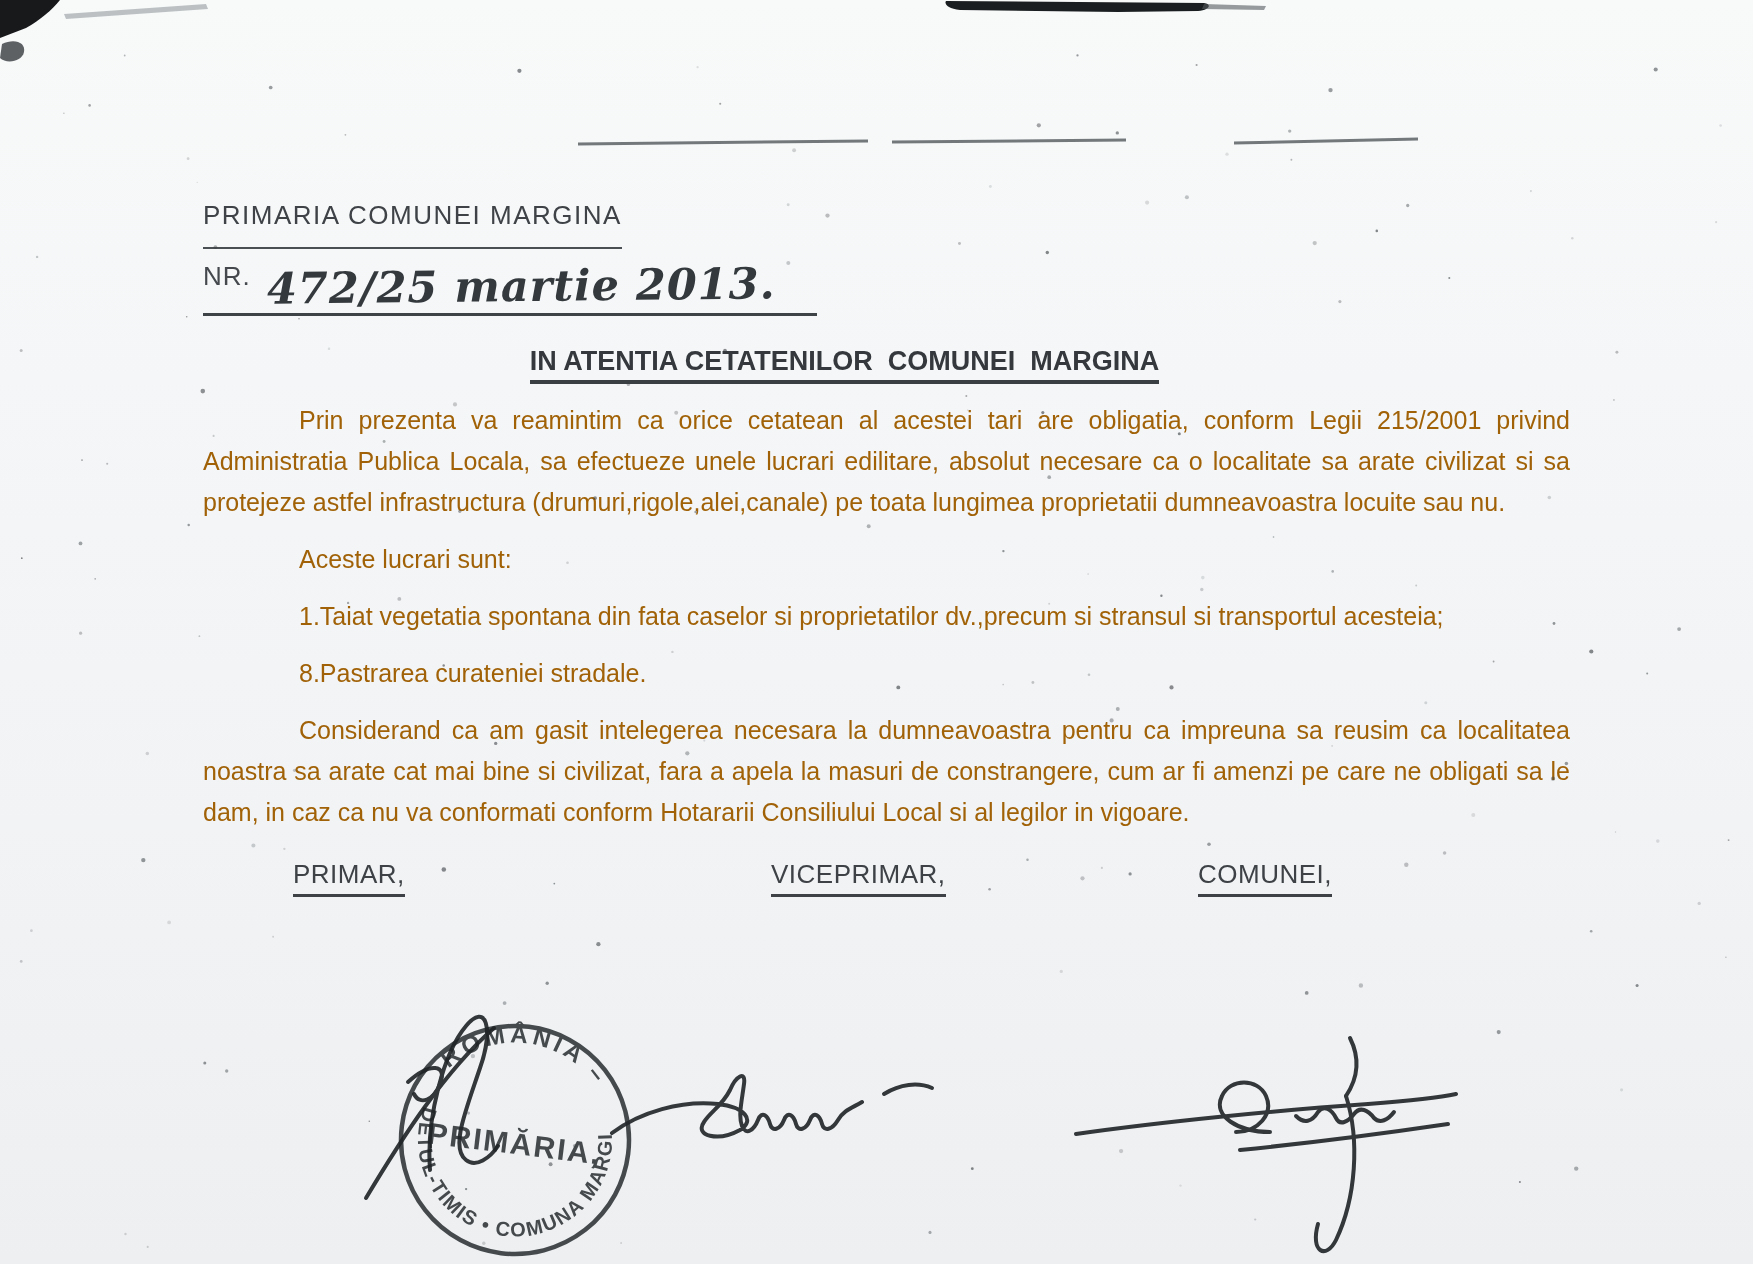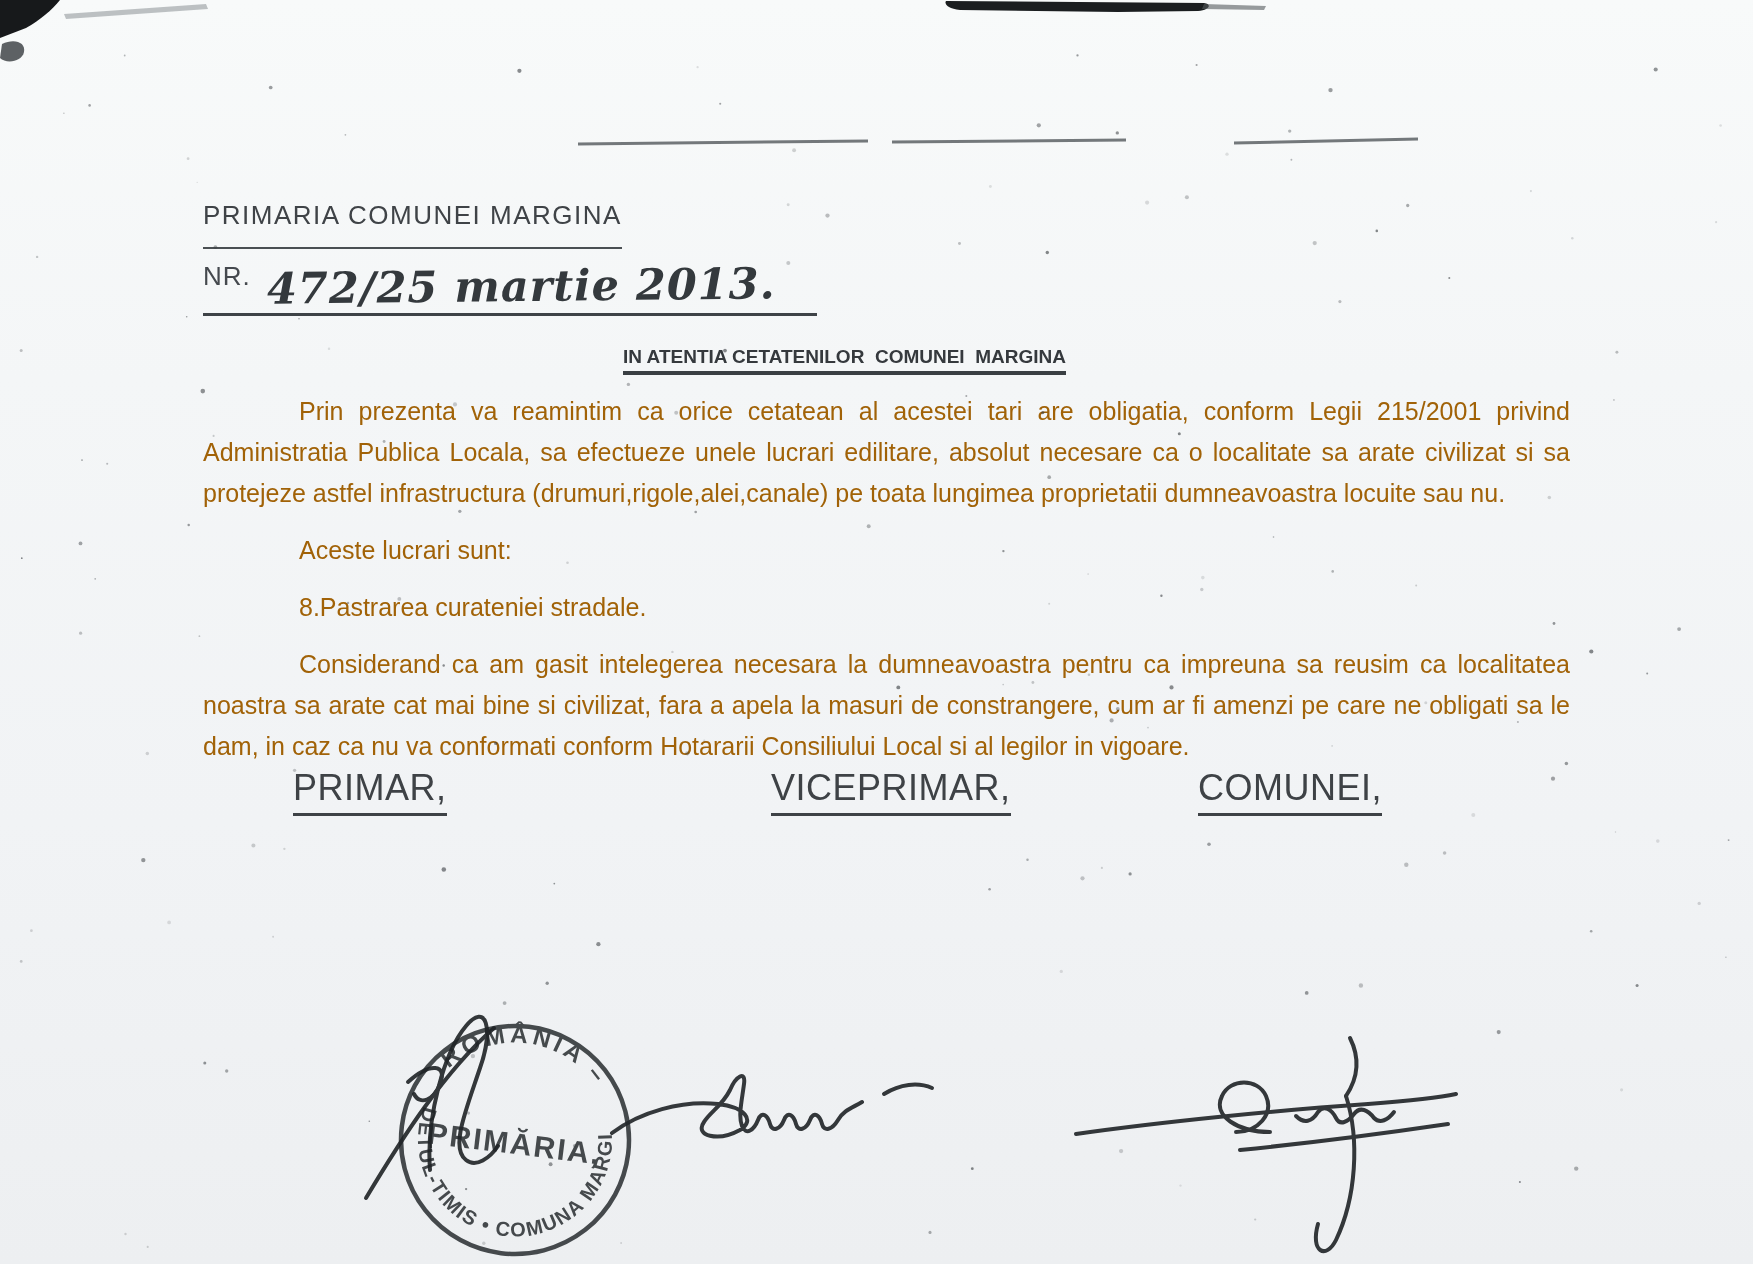--- a/index.html
+++ b/index.html
@@ -19,28 +19,28 @@
     margin-top:12px;display:inline-flex;align-items:flex-start;gap:16px;
     border-bottom:3px solid #3e4347;padding:0 42px 2px 0;
   }
   .nr-label{font-size:26px;letter-spacing:1px}
   .nr-hand{
     font-family:"DejaVu Serif",serif;font-style:italic;font-weight:700;
     font-size:43px;letter-spacing:1px;color:#34393d;transform:rotate(-0.6deg);
   }
   .title-wrap{margin-top:30px;text-align:center;position:relative;left:-42px}
   .title{
-    display:inline-block;font-size:19px;font-weight:700;color:#35393d;
+    display:inline-block;font-size:27px;font-weight:700;color:#35393d;
     border-bottom:4px solid #3a3f43;padding-bottom:3px;white-space:pre;
   }
   p.body{
     font-size:25px;line-height:41px;text-align:justify;text-indent:96px;
     margin-top:16px;color:#a16207;
   }
-  .sig-row{position:relative;height:44px;font-size:36px}
+  .sig-row{position:relative;margin-top:26px;height:44px;font-size:26px}
   .sig{
     position:absolute;top:0;letter-spacing:.5px;color:#3e4246;
     border-bottom:3px solid #3e4246;padding-bottom:4px;
   }
   .sig.primar{left:90px}
   .sig.viceprimar{left:568px}
   .sig.secretar{left:995px}
   svg.overlay{position:absolute;left:0;top:0;pointer-events:none}
   .stamp-ring-text{font-family:"Liberation Sans",sans-serif;font-weight:700}
 </style>
@@ -61,20 +61,21 @@
     </div>
 
     <div class="title-wrap">
       <span class="title">IN ATENTIA CETATENILOR  COMUNEI  MARGINA</span>
     </div>
 
     <p class="body">Prin prezenta va reamintim ca orice cetatean al acestei tari are obligatia, conform Legii 215/2001 privind Administratia Publica Locala, sa efectueze unele lucrari edilitare, absolut necesare ca o localitate sa arate civilizat si sa protejeze astfel infrastructura (drumuri,rigole,alei,canale) pe toata lungimea proprietatii dumneavoastra locuite sau nu.</p>
 
     <p class="body">Aceste lucrari sunt:</p>
 
+    <p class="body">1.Taiat vegetatia spontana din fata caselor si proprietatilor dv.,precum si stransul si transportul acesteia;</p>
     <p class="body">8.Pastrarea curateniei stradale.</p>
 
     <p class="body">Considerand ca am gasit intelegerea necesara la dumneavoastra pentru ca impreuna sa reusim ca localitatea noastra sa arate cat mai bine si civilizat, fara a apela la masuri de constrangere, cum ar fi amenzi pe care ne obligati sa le dam, in caz ca nu va conformati conform Hotararii Consiliului Local si al legilor in vigoare.</p>
 
     <div class="sig-row">
       <span class="sig primar">PRIMAR,</span>
       <span class="sig viceprimar">VICEPRIMAR,</span>
       <span class="sig secretar">COMUNEI,</span>
     </div>
   </div>

